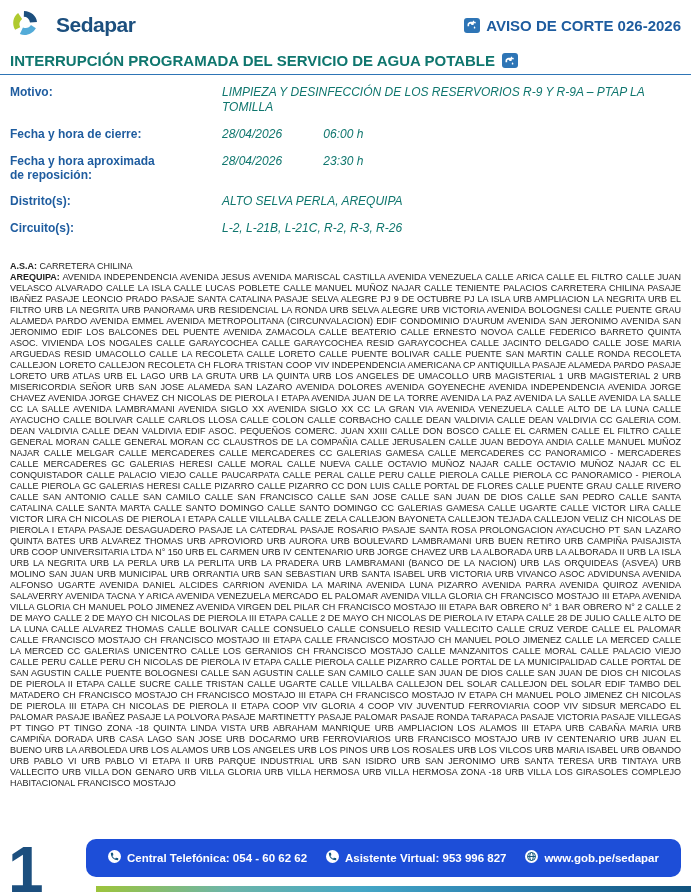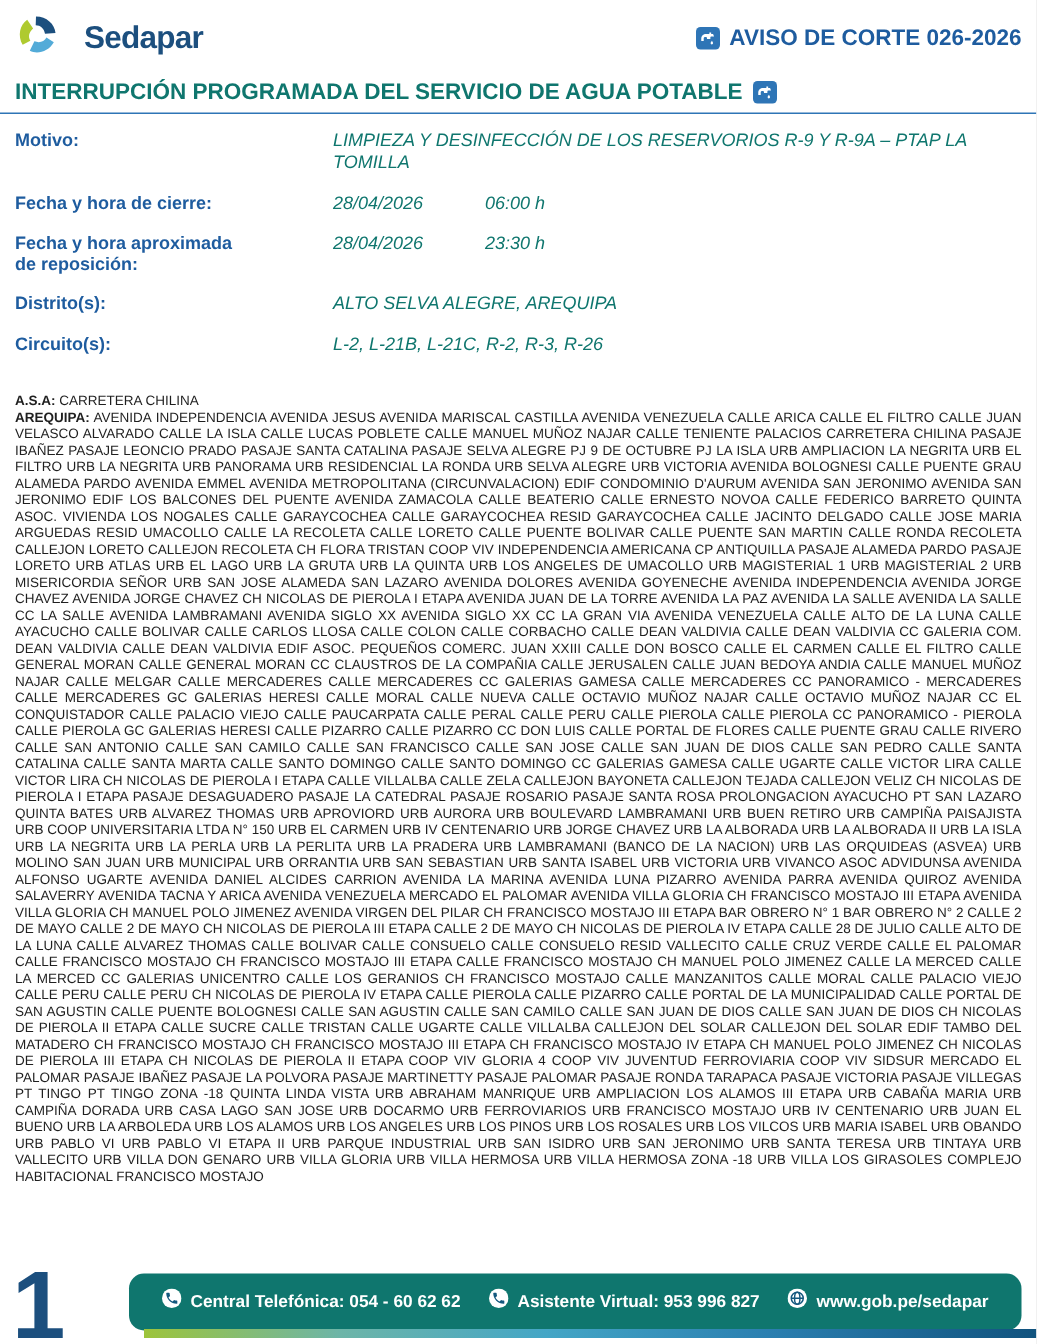--- a/index.html
+++ b/index.html
@@ -49,22 +49,22 @@
   .asa-line { font-size:9px; line-height:11px; }
   .bold-inline { font-weight:bold; }
   .zones-paragraph { font-size:9px; line-height:11px; text-align:justify; }
   
   .page-number {
     position:absolute; left:8px; bottom:-6px;
     font-size:64px; font-weight:bold; color:#1c4f7e;
     line-height:1;
   }
   .footer-bar {
-    position:absolute; left:86px; right:10px; bottom:9px; height:38px;
-    background:#0f766e; border-radius:10px;
+    position:absolute; left:86px; right:10px; bottom:19px; height:38px;
+    background:#1d4ed8; border-radius:10px;
     display:flex; align-items:center; justify-content:space-between;
     padding:0 22px;
   }
   .contact-item { display:flex; align-items:center; gap:6px; }
   .contact-text { color:#ffffff; font-size:11.5px; font-weight:bold; }
   .footer-stripe {
     position:absolute; left:96px; right:0; bottom:4px; height:6px;
     background:linear-gradient(to right, #9dc43b 0%, #6db5a8 22%, #44a6c6 45%, #2b7fb0 70%, #11537e 100%);
   }
 </style>
@@ -122,21 +122,21 @@
     </div>
     <div class="field-row">
       <span class="field-label label-narrow">Fecha y hora aproximada de reposición:</span>
       <span class="field-value">
         <span class="field-date">28/04/2026</span>
         <span class="field-time">23:30 h</span>
       </span>
     </div>
     <div class="field-row">
       <span class="field-label">Distrito(s):</span>
-      <span class="field-value">ALTO SELVA ALEGRE, AREQUIPA</span>
+      <span class="field-value">ALTO SELVA PERLA, AREQUIPA</span>
     </div>
     <div class="field-row">
       <span class="field-label">Circuito(s):</span>
       <span class="field-value">L-2, L-21B, L-21C, R-2, R-3, R-26</span>
     </div>
   </div>
 
   <div class="zones-body">
     <div class="asa-line">
       <span class="bold-inline">A.S.A:</span><span> CARRETERA CHILINA</span>

